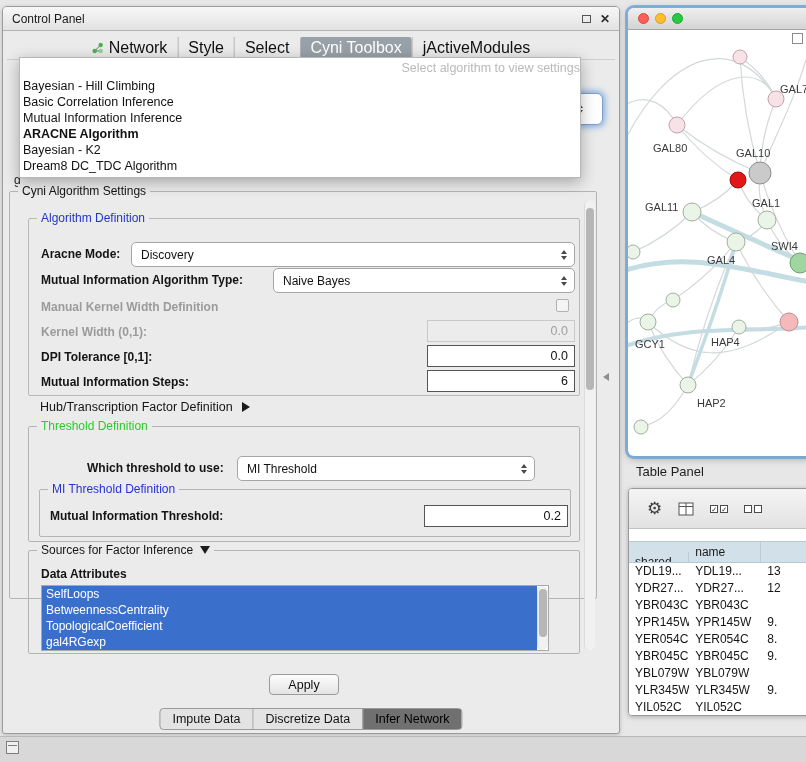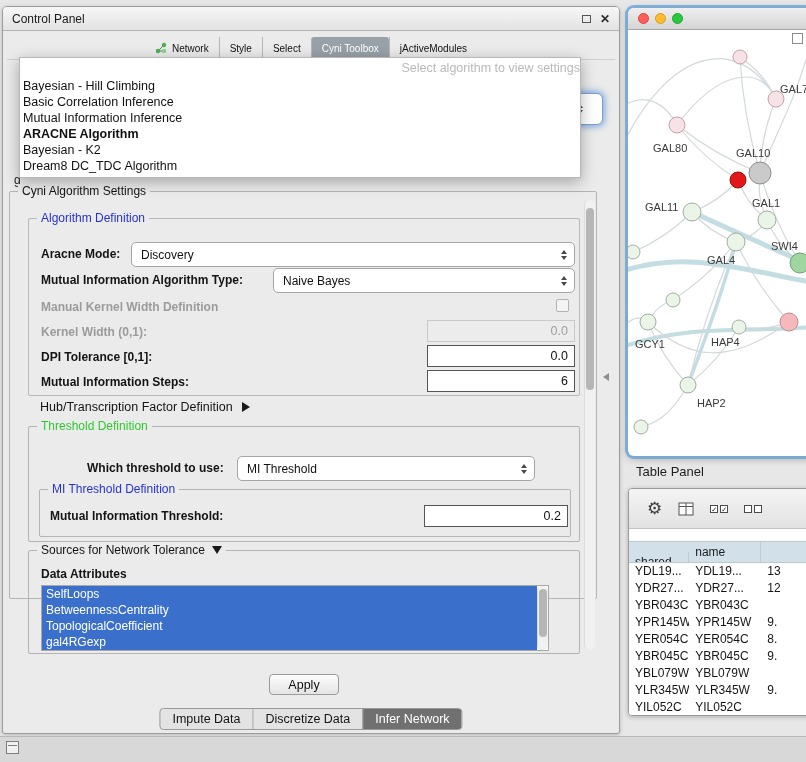--- a/index.html
+++ b/index.html
@@ -12,21 +12,21 @@
     border:1px solid #9c9c9c;border-radius:5px 5px 3px 3px;box-shadow:0 1px 4px rgba(0,0,0,.2)}
   .titlebar{position:absolute;top:0;left:0;right:0;height:24px;background:linear-gradient(#f7f7f7,#e2e2e2);
     border-bottom:1px solid #b3b3b3;border-radius:4px 4px 0 0;display:flex;align-items:center;padding:0 9px;
     font-size:12px;color:#1a1a1a}
   .tb-icons{margin-left:auto;display:flex;align-items:center;gap:9px}
   .float-icon{width:9px;height:8px;border:1.5px solid #555;display:inline-block}
   .close-icon{font-size:12px;color:#2d2d2d;font-weight:bold;line-height:1}
 
   .tab-rule{position:absolute;top:52px;left:4px;right:4px;height:1px;background:#cfcfcf}
   .top-tabs{position:absolute;top:30px;left:50%;transform:translateX(-50%);display:flex;align-items:stretch;height:22px}
-  .tab{display:flex;align-items:center;gap:5px;padding:0 10px;font-size:10px;color:#111;border-left:1px solid #b5b5b5;white-space:nowrap}
+  .tab{display:flex;align-items:center;gap:5px;padding:0 10px;font-size:16px;color:#111;border-left:1px solid #b5b5b5;white-space:nowrap}
   .tab:first-child{border-left:none}
   .tab.active{background:#99a1a8;color:#fff;border-radius:3px}
   .tab-icon{display:inline-flex}
 
   .combo-stepper-btn{position:absolute;left:554px;top:86px;width:46px;height:32px;background:#fff;
     border:1px solid #7f9fca;border-radius:6px;box-shadow:0 0 6px 2px rgba(97,152,220,.75);z-index:5}
 
   .dd-popup{position:absolute;left:16px;top:50px;width:562px;background:#fff;border:1px solid #b8b8b8;
     box-shadow:0 4px 14px rgba(0,0,0,.3);z-index:40;padding-bottom:3px}
   .dd-placeholder{height:20px;line-height:20px;text-align:right;color:#b9b9b9;font-size:12.5px}
@@ -69,21 +69,21 @@
   .vscroll{position:absolute;width:11px;background:#f1f1f1;border-left:1px solid #dcdcdc;border-radius:6px}
   .vthumb{position:absolute;left:1px;width:8px;background:#b6b6b6;border-radius:5px}
 
   .apply-btn{position:absolute;left:266px;top:667px;width:70px;height:21px;border:1px solid #9b9b9b;border-radius:4px;
     background:linear-gradient(#fdfdfd,#e4e4e4);font-size:12.5px;font-family:inherit;color:#111}
 
   .bottom-tabs{position:absolute;top:701px;left:50%;transform:translateX(-50%);display:flex;height:22px;
     border:1px solid #9a9a9a;border-radius:4px;overflow:hidden;background:#e3e3e3}
   .btab{display:flex;align-items:center;padding:0 12px;font-size:12.5px;border-left:1px solid #a8a8a8;color:#141414;white-space:nowrap}
   .btab:first-child{border-left:none}
-  .btab.active{background:#707070;color:#ffffff}
+  .btab.active{background:#707070;color:#000000}
 
   
   .net-window{position:absolute;left:628px;top:8px;width:186px;height:448px;background:#fff;border-radius:6px;
     box-shadow:0 0 0 3px rgba(110,167,216,.85), 0 2px 8px rgba(0,0,0,.35)}
   .net-titlebar{height:22px;background:linear-gradient(#efefef,#d4d4d4);border-bottom:1px solid #a6a6a6;
     border-radius:6px 6px 0 0;display:flex;align-items:center;gap:6px;padding-left:10px}
   .tl{width:11px;height:11px;border-radius:50%}
   .tl.red{background:#ff5f57;border:1px solid #d8463f}
   .tl.yellow{background:#febc2e;border:1px solid #d89e20}
   .tl.green{background:#28c840;border:1px solid #1da82f}
@@ -227,21 +227,21 @@
           <span class="legend blue">MI Threshold Definition</span>
           <span class="flabel" style="left:10px;top:19px">Mutual Information Threshold:</span>
           <div class="field" style="left:384px;top:15px;width:144px;height:22px">
             <span>0.2</span>
           </div>
         </div>
       </div>
 
       <div class="groupbox" style="left:18px;top:358px;width:552px;height:104px">
         <span class="legend">
-          <span>Sources for Network Tolerance</span>
+          <span>Sources for Factor Inference</span>
           <i class="tri-down"></i>
         </span>
         <span class="flabel" style="left:12px;top:16px">Data Attributes</span>
         <div class="attr-list" style="left:12px;top:34px;width:508px;height:66px">
           <div class="vscroll" style="right:0;top:0;height:64px">
             <div class="vthumb" style="top:3px;height:48px"></div>
           </div>
         <div class="attr-item">SelfLoops</div>
             <div class="attr-item">BetweennessCentrality</div>
             <div class="attr-item">TopologicalCoefficient</div>

